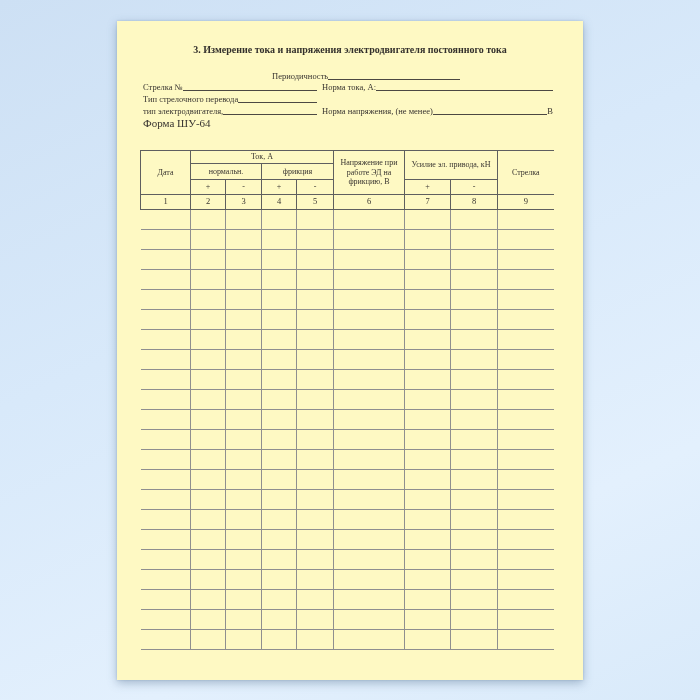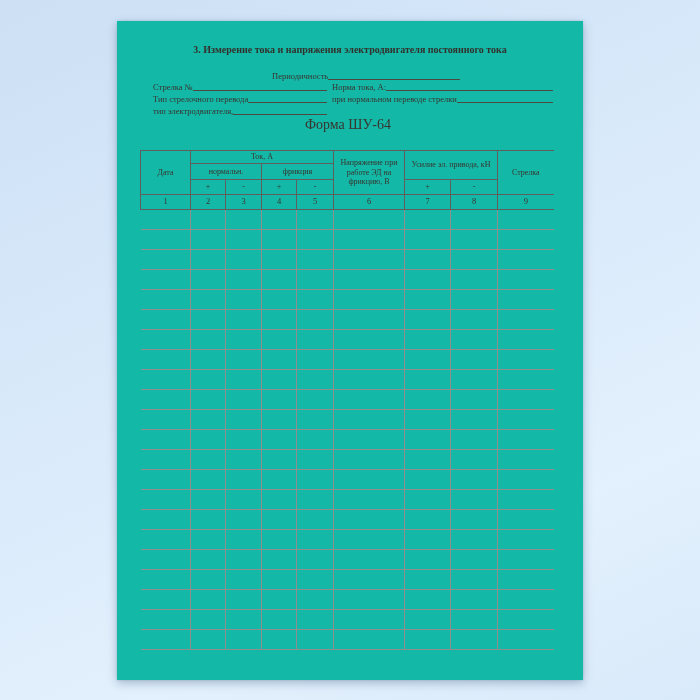--- a/index.html
+++ b/index.html
@@ -3,41 +3,41 @@
 <meta charset="utf-8">
 <style>
   html,body{margin:0;padding:0;}
   body{
     width:700px;height:700px;overflow:hidden;position:relative;
     font-family:"Liberation Serif","DejaVu Serif",serif;
     background:linear-gradient(155deg,#cde0f4 0%,#d8e9fa 40%,#e3f0fd 75%,#d9eafa 100%);
   }
   .page{
     position:absolute;left:117px;top:21px;width:466px;height:659px;
-    background:#14b8a6;
+    background:#fef9c3;
     box-shadow:0 3px 9px rgba(70,100,135,0.40),0 0 2px rgba(70,100,135,0.25);
   }
   .doc-title{
     position:absolute;top:23px;left:0;right:0;
     text-align:center;font-weight:bold;font-size:10px;color:#33302c;
     letter-spacing:0px;
   }
   .fields{
     position:absolute;top:48px;left:26px;right:30px;
     font-size:8.5px;color:#383430;
   }
   .frow{display:flex;height:11.7px;align-items:flex-end;}
   .frow .lbl{white-space:nowrap;}
   .fill{flex:1;border-bottom:1px solid #4c4842;margin-bottom:1px;min-width:8px;}
-  .fcol-left{width:174px;display:flex;align-items:flex-end;flex:none;margin-left:10px;}
+  .fcol-left{width:174px;display:flex;align-items:flex-end;flex:none;}
   .fcol-right{flex:1;margin-left:5px;display:flex;align-items:flex-end;}
   .period-row{padding-left:129px;}
   .period-box{width:188px;display:flex;align-items:flex-end;}
   .suffix{white-space:nowrap;}
-  .form-label{height:12px;text-align:center;font-size:14px;color:#383430;padding-top:1px;}
+  .form-label{height:12px;text-align:left;font-size:11px;color:#383430;padding-top:1px;}
   table.meas{
     position:absolute;top:129px;left:23px;width:413px;
     border-collapse:collapse;table-layout:fixed;
     font-size:8px;color:#383430;
     border-top:1.5px solid #4f4f4f;
   }
   table.meas td{padding:0 1px;text-align:center;vertical-align:middle;overflow:hidden;}
   thead td{border:1px solid #5f5f5f;line-height:9.5px;}
   thead td:first-child{border-left:1px solid #5f5f5f;margin-left:40px;}
   thead td:last-child{border-right:none;}
@@ -75,32 +75,32 @@
         <span class="fill"></span>
         <span class="suffix"></span>
       </div>
     </div>
 
     <div class="frow">
       <div class="fcol-left">
         <span class="lbl">Тип стрелочного перевода</span>
         <span class="fill"></span>
       </div>
-      <div class="fcol-right">
-        <span class="lbl">при нормальном переводе стрелки</span>
-        <span class="fill"></span>
-        <span class="suffix"></span>
-      </div>
     </div>
 
 
     <div class="frow">
       <div class="fcol-left">
         <span class="lbl">тип электродвигателя,</span>
         <span class="fill"></span>
+      </div>
+      <div class="fcol-right">
+        <span class="lbl">Норма напряжения, (не менее)</span>
+        <span class="fill"></span>
+        <span class="suffix">В</span>
       </div>
     </div>
 
 
     <div class="form-label">Форма ШУ-64</div>
   </div>
 
   <table class="meas">
     <colgroup>
       <col style="width:50px">

